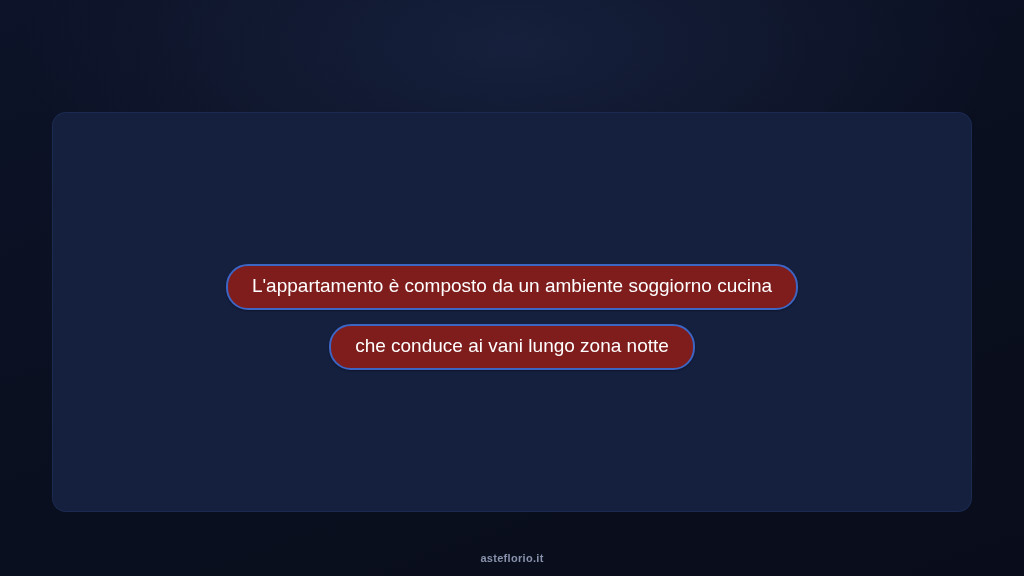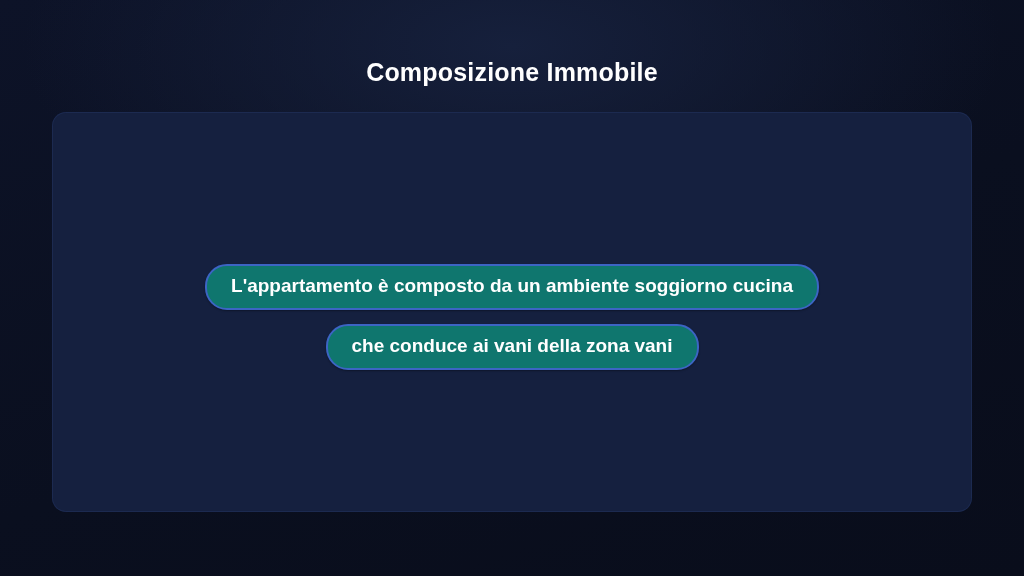--- a/index.html
+++ b/index.html
@@ -60,26 +60,26 @@
   .chip-row {
     display: flex;
     flex-direction: row;
     justify-content: center;
     align-items: center;
     gap: 22px;
     width: 100%;
   }
   .chip {
     display: inline-block;
-    background: #0f766e;
+    background: #7f1d1d;
     border: 2px solid #3c65c4;
     border-radius: 22px;
     color: #ffffff;
     font-size: 19px;
-    font-weight: bold;
+    font-weight: normal;
     padding: 9px 24px 10px 24px;
     white-space: nowrap;
     line-height: 1.2;
     box-shadow: 0 1px 2px rgba(0,0,0,0.35);
   }
   .footer {
     position: absolute;
     bottom: 12px;
     left: 0;
     width: 100%;
@@ -88,31 +88,31 @@
     font-size: 11px;
     font-weight: bold;
     letter-spacing: 0.3px;
   }
 </style>
 </head>
 <body>
 
 <div class="slide">
 
-  <div class="title">Composizione Immobile</div>
 
   <div class="panel">
     <div class="chips">
 
       <div class="chip-row">
         <span class="chip">L'appartamento è composto da un ambiente soggiorno cucina</span>
       </div>
 
 
       <div class="chip-row">
-        <span class="chip">che conduce ai vani della zona vani</span>
+        <span class="chip">che conduce ai vani lungo zona notte</span>
       </div>
 
     </div>
   </div>
 
+  <div class="footer">asteflorio.it</div>
 
 </div>
 
 </body></html>

